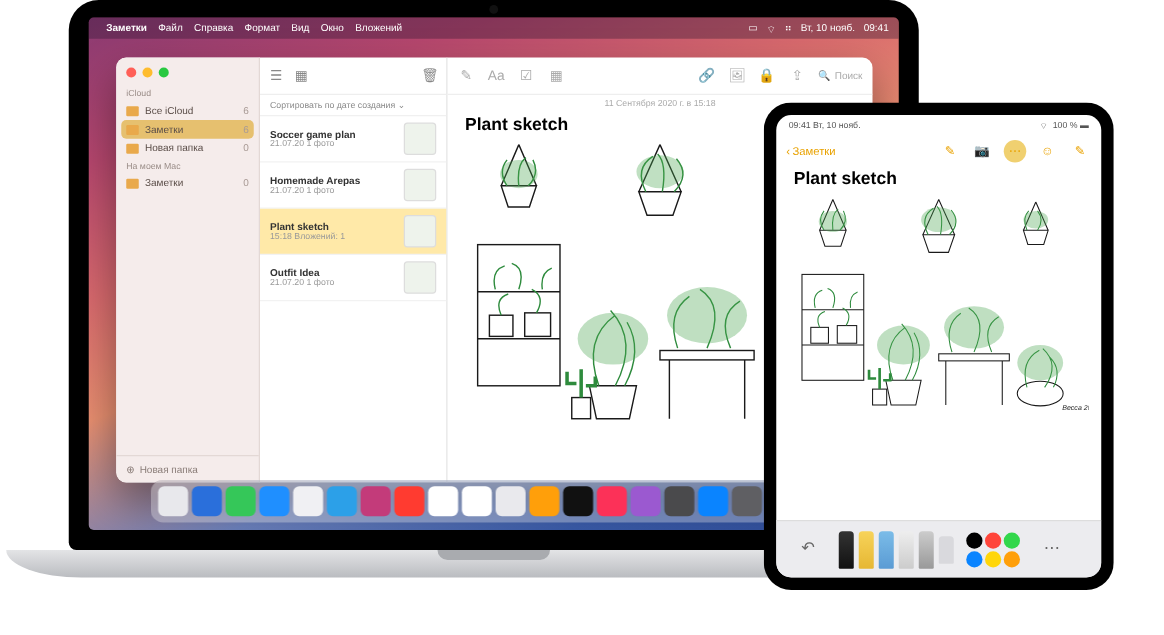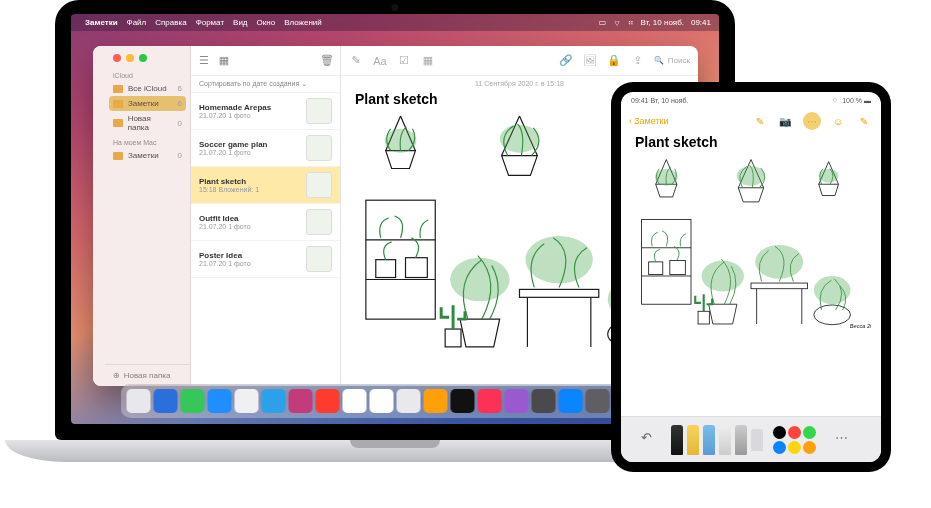--- a/index.html
+++ b/index.html
@@ -15,21 +15,21 @@
 .mac-label { text-align: center; font-size: 10px; color: #777; position: absolute; top: 442px; width: 100%; }
 
 .menubar { height: 17px; background: rgba(40,20,50,0.35); display: flex; align-items: center; padding: 0 8px; font-size: 8px; color: #fff; }
 .menubar .apple { margin-right: 6px; }
 .menubar .mi { margin-right: 9px; cursor: default; }
 .menubar .spacer { flex: 1; }
 .menubar .ri { margin-left: 7px; }
 
 
 .notes-win { position: absolute; left: 22px; top: 32px; width: 605px; height: 340px; background: #fff; border-radius: 8px; box-shadow: 0 15px 35px rgba(0,0,0,0.4); display: flex; overflow: hidden; }
-.side { width: 98px; background: #f5eceb; border-right: 1px solid #e3d8d5; display: flex; flex-direction: column; font-size: 8px; padding-left: 12px; }
+.side { width: 115px; background: #f5eceb; border-right: 1px solid #e3d8d5; display: flex; flex-direction: column; font-size: 8px; }
 .traffic { display: flex; gap: 5px; padding: 8px 8px 6px 8px; }
 .dot { width: 8px; height: 8px; border-radius: 50%; }
 .dot.r { background: #ff5f57; } .dot.y { background: #febc2e; } .dot.g { background: #28c840; }
 .sec-title { font-size: 7px; color: #9a8d88; padding: 4px 8px 2px; }
 .side-item { display: flex; align-items: center; padding: 3px 8px; gap: 5px; color: #5a4d48; }
 .side-item.sel { background: #e6c06f; border-radius: 4px; margin: 0 4px; padding: 3px 4px; }
 .side-item .folder-ic { width: 10px; height: 8px; background: #e9a94b; border-radius: 1px; }
 .side-item .cnt { margin-left: auto; color: #a89a95; }
 .side-foot { margin-top: auto; padding: 6px 8px; color: #8a7d78; border-top: 1px solid #e3d8d5; display: flex; align-items: center; gap: 4px; }
 
@@ -146,49 +146,42 @@
           <div class="tb">
             <div class="tb-ic">☰</div>
             <div class="tb-ic">▦</div>
             <div style="flex:1"></div>
             <div class="tb-ic">🗑</div>
           </div>
           <div class="sort"><span>Сортировать по дате создания</span> ⌄</div>
           <div id="note-rows">
               <div class="note-row">
                 <div class="note-txt">
-                  <div class="note-title">Homemade Arepas</div>
+                  <div class="note-title">Soccer game plan</div>
                   <div class="note-sub">21.07.20   1 фото</div>
                 </div>
                 <div class="thumb"></div>
               </div>
               <div class="note-row">
                 <div class="note-txt">
-                  <div class="note-title">Soccer game plan</div>
+                  <div class="note-title">Homemade Arepas</div>
                   <div class="note-sub">21.07.20   1 фото</div>
                 </div>
                 <div class="thumb"></div>
               </div>
               <div class="note-row sel">
                 <div class="note-txt">
                   <div class="note-title">Plant sketch</div>
                   <div class="note-sub">15:18   Вложений: 1</div>
                 </div>
                 <div class="thumb"></div>
               </div>
               <div class="note-row">
                 <div class="note-txt">
                   <div class="note-title">Outfit Idea</div>
-                  <div class="note-sub">21.07.20   1 фото</div>
-                </div>
-                <div class="thumb"></div>
-              </div>
-              <div class="note-row">
-                <div class="note-txt">
-                  <div class="note-title">Poster Idea</div>
                   <div class="note-sub">21.07.20   1 фото</div>
                 </div>
                 <div class="thumb"></div>
               </div>
             </div>
         </div>
 
         <div class="content">
           <div class="tb2">
             <div class="tb-ic">✎</div>

